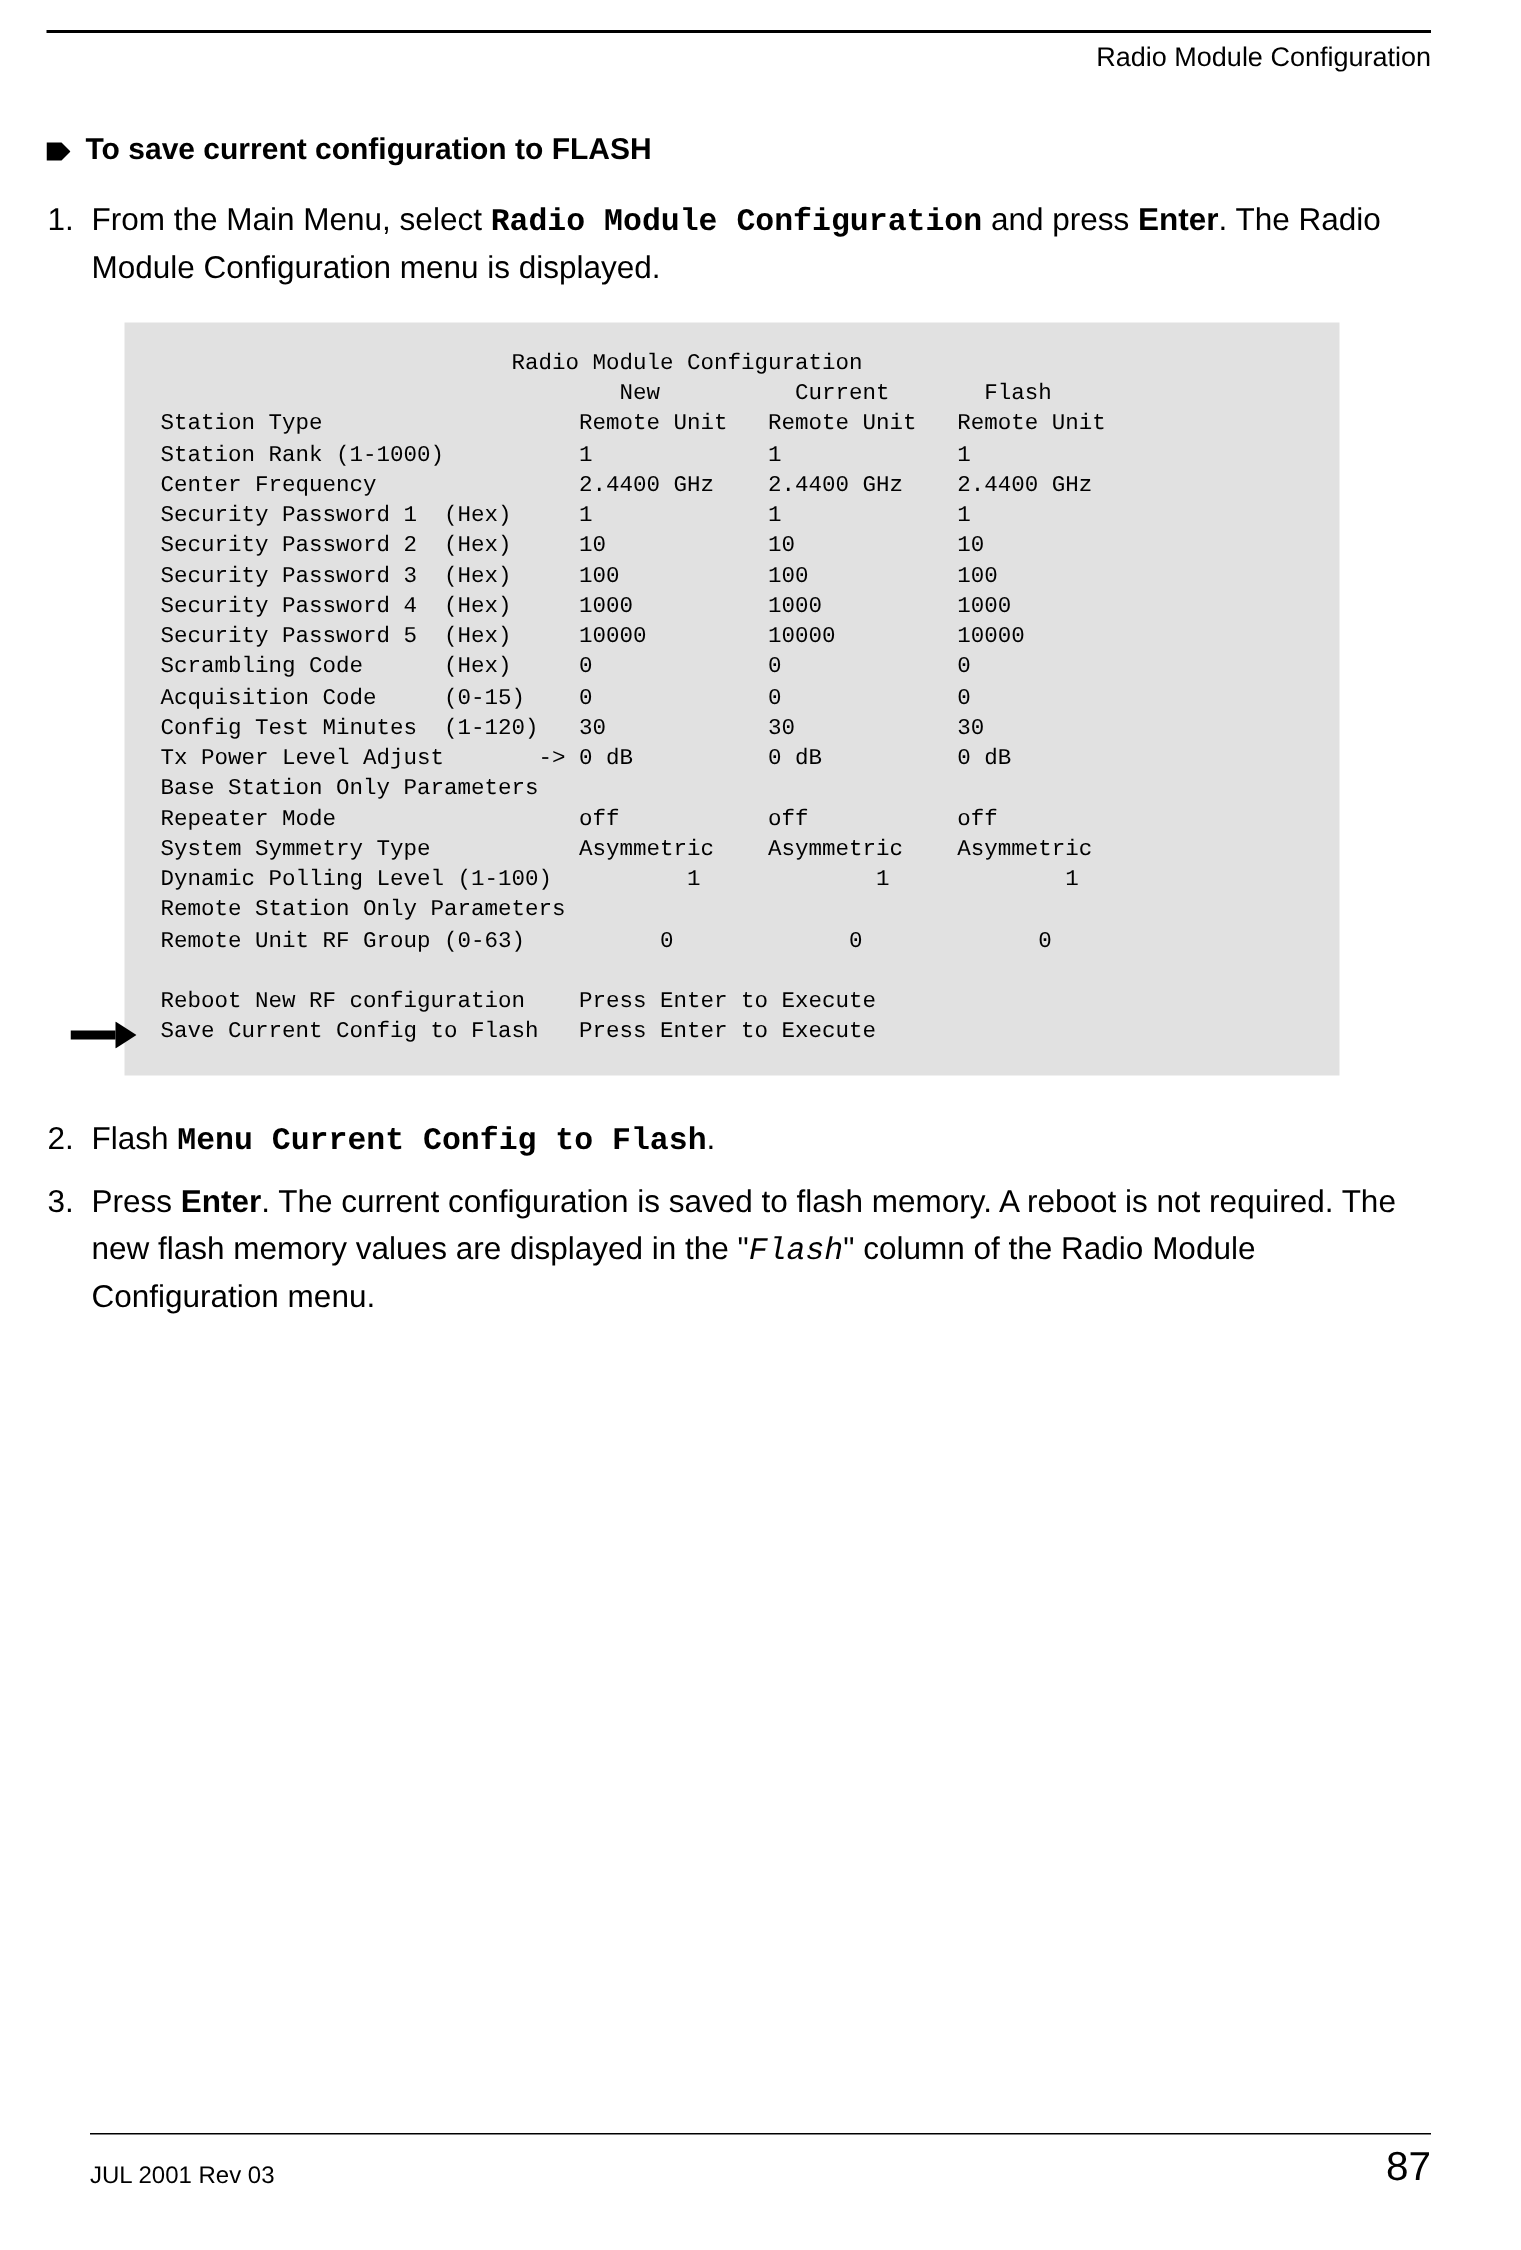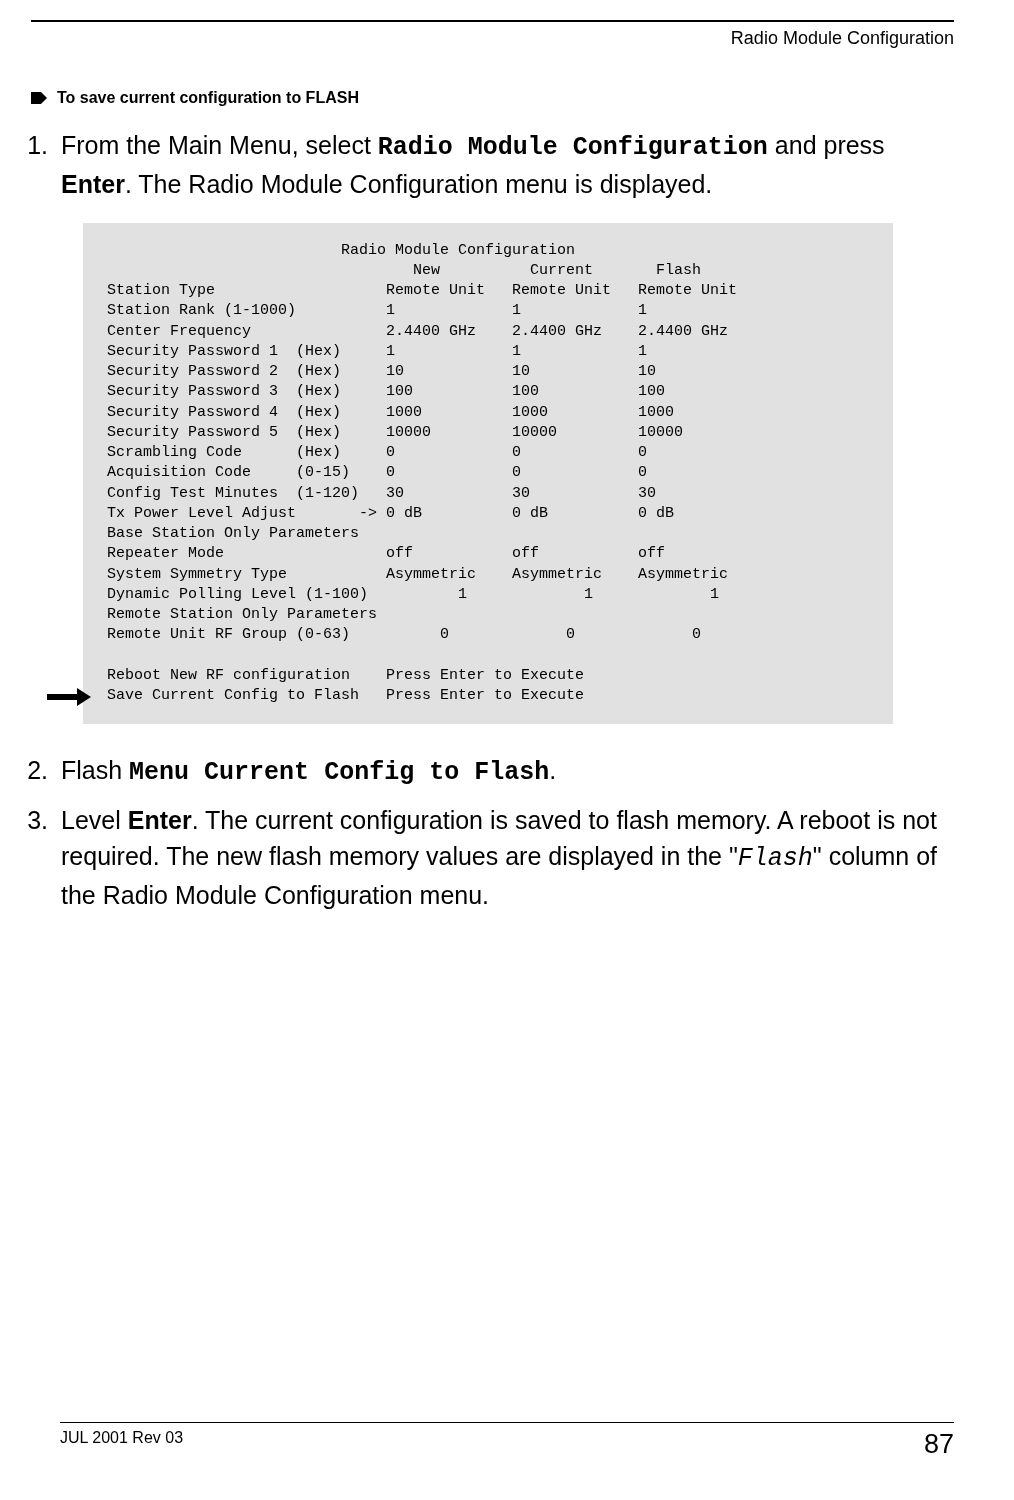--- a/index.html
+++ b/index.html
@@ -31,27 +31,27 @@
   }
   .pentagon-icon {
     width: 16px;
     height: 16px;
     margin-right: 10px;
     flex: 0 0 auto;
   }
   .section-title {
     font-family: Arial, Helvetica, sans-serif;
     font-weight: bold;
-    font-size: 16px;
+    font-size: 20px;
   }
   ol.steps {
     margin: 0 0 20px 0;
     padding-left: 24px;
     font-family: "Gill Sans", "Gill Sans MT", "Trebuchet MS", Arial, sans-serif;
-    font-size: 25px;
+    font-size: 21px;
     line-height: 1.45;
   }
   ol.steps > li {
     margin-bottom: 10px;
     padding-left: 6px;
   }
   .mono {
     font-family: "Courier New", Courier, monospace;
     font-weight: bold;
   }
@@ -88,20 +88,21 @@
     position: absolute;
     bottom: 40px;
     left: 60px;
     right: 60px;
     border-top: 1px solid #000;
     padding-top: 6px;
     font-family: "Gill Sans", "Gill Sans MT", "Trebuchet MS", Arial, sans-serif;
     font-size: 16px;
     display: flex;
     justify-content: space-between;
+    align-items: flex-end;
   }
   .page-num {
     font-size: 27px;
     font-weight: normal;
   }
 </style>
 </head>
 <body>
 
 <div class="page">
@@ -155,21 +156,21 @@
         <polygon points="30,0 44,9 30,18" fill="#000"></polygon>
       </svg>
     </span>
   </div>
 
   <ol class="steps" start="2">
     <li>
       <span>Flash </span><span class="mono">Menu Current Config to Flash</span><span>.</span>
     </li>
     <li>
-      <span>Level </span><span class="sans-bold">Enter</span><span>. The current configuration is saved to flash memory. A reboot is not required. The new flash memory values are displayed in the "</span><span class="mono-plain">Flash</span><span>" column of the Radio Module Configuration menu.</span>
+      <span>Press </span><span class="sans-bold">Enter</span><span>. The current configuration is saved to flash memory. A reboot is not required. The new flash memory values are displayed in the "</span><span class="mono-plain">Flash</span><span>" column of the Radio Module Configuration menu.</span>
     </li>
   </ol>
 
 </div>
 
 <div class="footer">
   <span>JUL 2001 Rev 03</span>
   <span class="page-num">87</span>
 </div>
 

